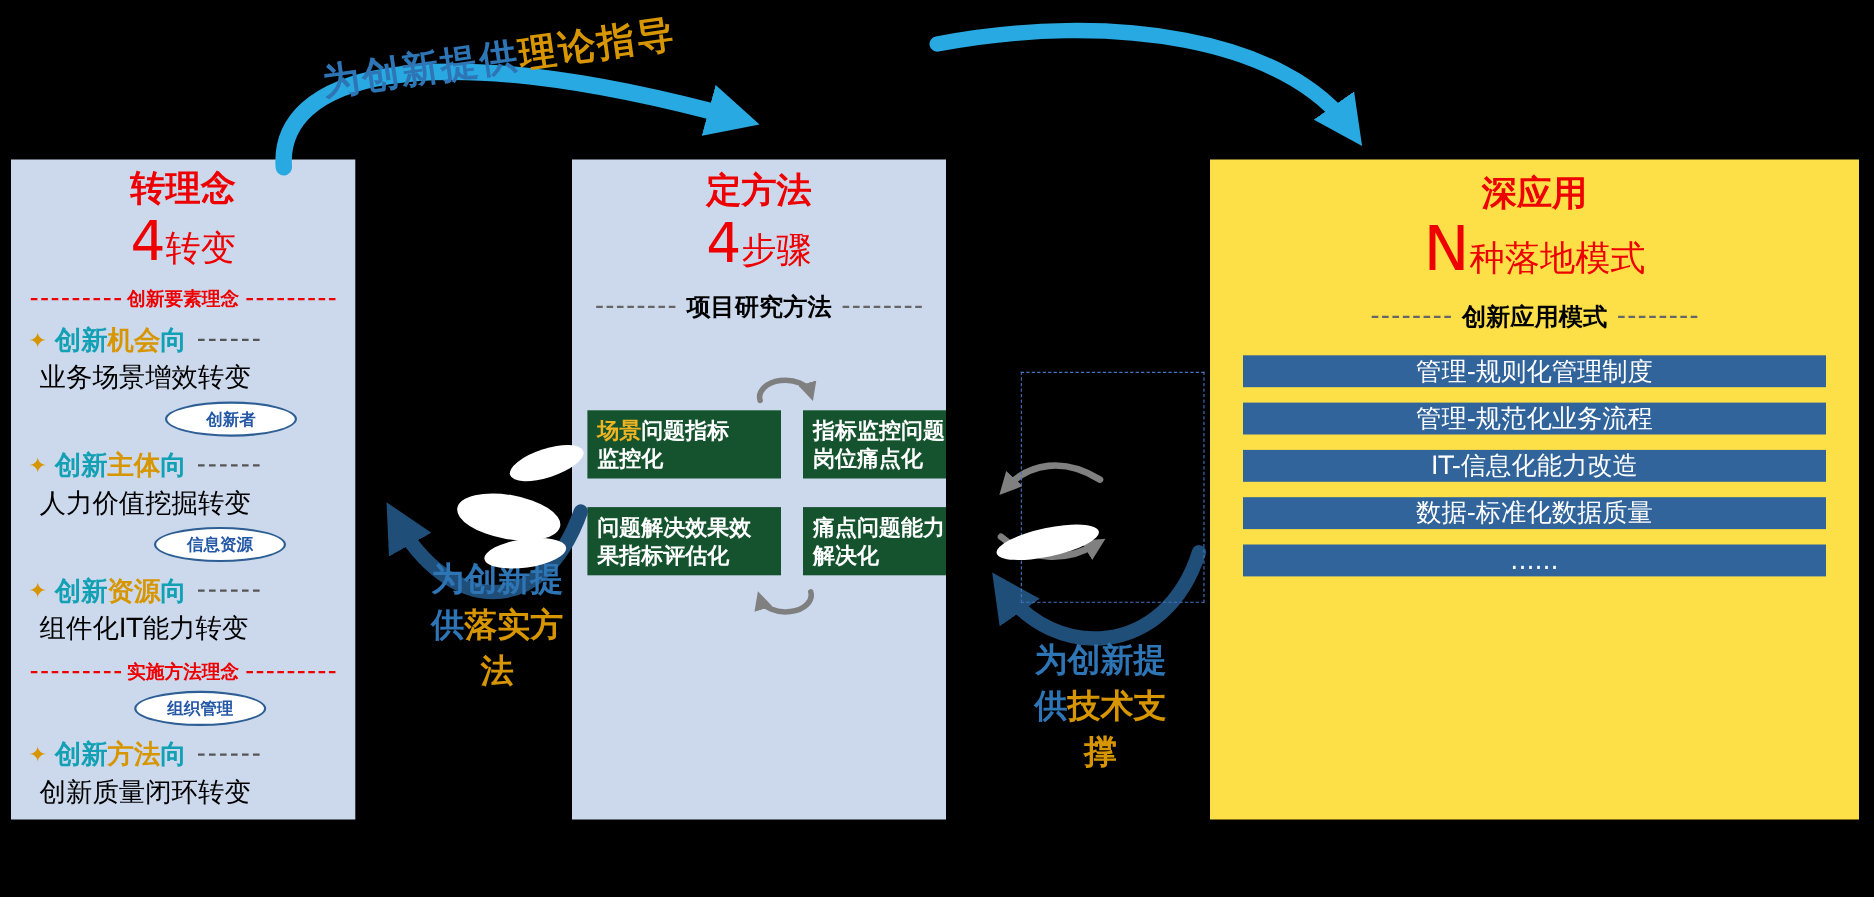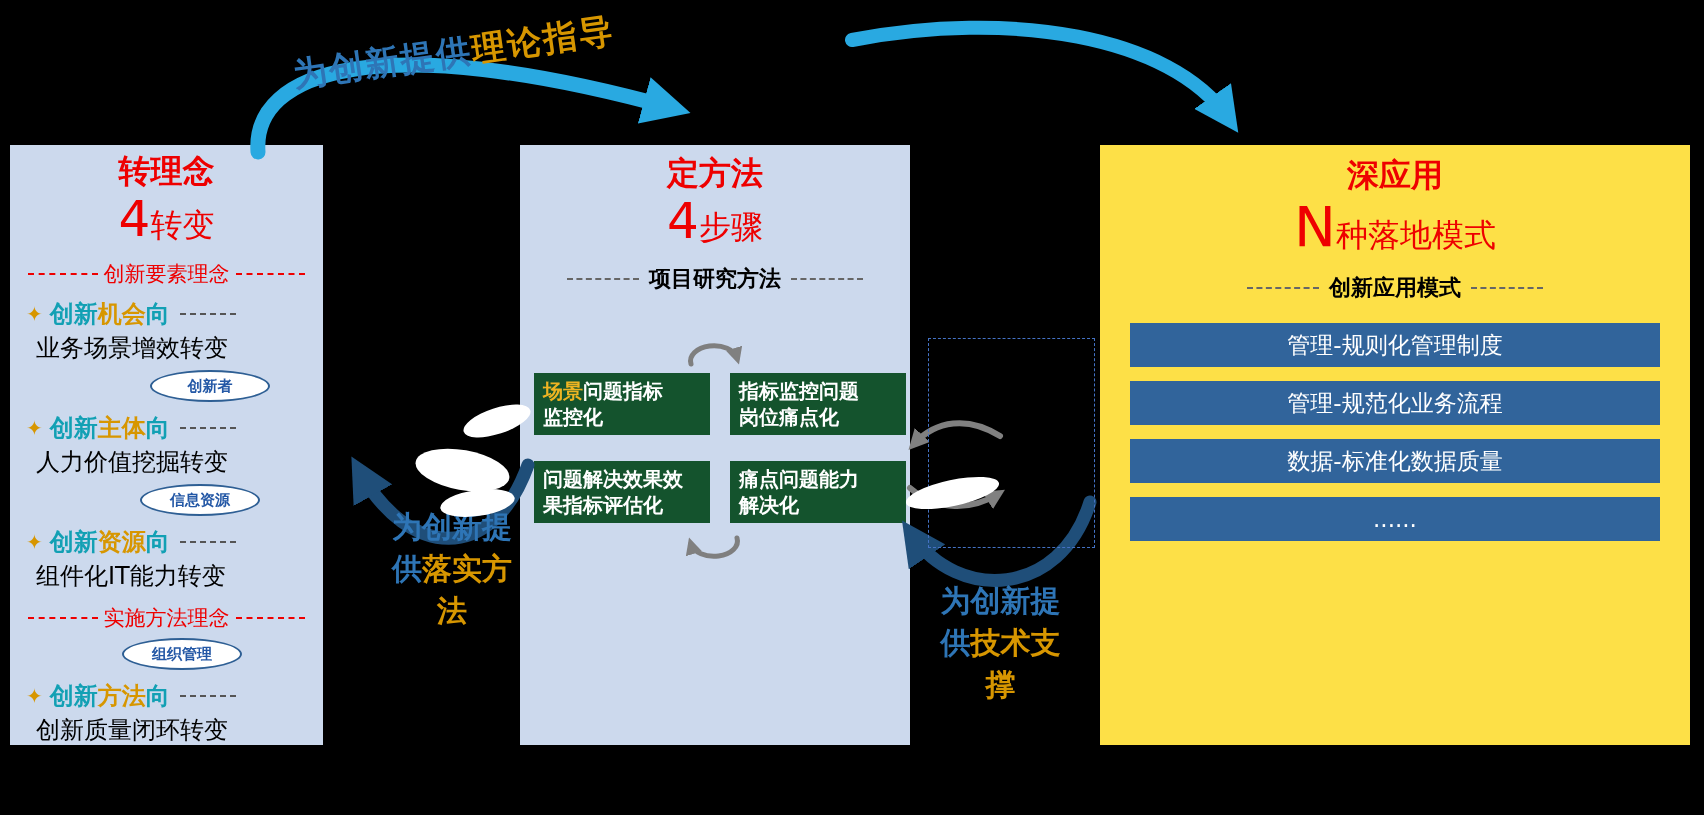--- a/index.html
+++ b/index.html
@@ -3,32 +3,32 @@
 <meta charset="utf-8">
 <style>
   * { margin:0; padding:0; box-sizing:border-box; }
   html,body { background:#000; }
   body { font-family:"DejaVu Sans","Liberation Sans",sans-serif; }
   .canvas { position:relative; width:1704px; height:815px; background:#000000; overflow:hidden; }
 
   
   .panel { position:absolute; top:145px; height:600px; z-index:1; overflow:hidden; }
   .panel-left   { left:10px;   width:313px; background:#ccd9ed; padding:8px 12px; }
-  .panel-middle { left:520px;  width:390px; background:#ccd9ed; padding:10px 10px; }
+  .panel-middle { left:520px;  width:340px; background:#ccd9ed; padding:10px 10px; }
   .panel-right  { left:1100px; width:590px; background:#fde047; padding:12px 10px; }
 
   .p-title { text-align:center; color:#ee0000; font-weight:bold; font-size:32px; line-height:1.15; }
   .p-subtitle { text-align:center; color:#ee0000; font-weight:normal; font-size:32px; line-height:1.15; margin-top:1px; }
   .p-subtitle .num { font-size:50px; }
   .panel-right .p-subtitle .num { font-size:56px; }
 
   
   .sep-row { display:flex; align-items:center; margin-top:12px; }
   .sep-line { flex:1; border-top:2px dashed #ee0000; margin:0 6px; height:0; }
-  .sep-text { color:#ee0000; font-weight:normal; font-size:21px; white-space:nowrap; }
+  .sep-text { color:#ee0000; font-weight:bold; font-size:17px; white-space:nowrap; }
 
   .caption-row { display:flex; align-items:center; justify-content:center; margin-top:14px; }
   .cap-line { width:72px; border-top:2px dashed #666; margin:0 10px; height:0; }
   .cap-text { color:#000; font-weight:bold; font-size:22px; white-space:nowrap; }
 
   
   .item-head { display:flex; align-items:center; font-size:24px; font-weight:bold; margin-top:10px; }
   .bullet { color:#d79600; font-size:20px; margin:0 7px 0 4px; }
   .t-teal { color:#12a0b4; }
   .t-gold { color:#d79600; }
@@ -43,21 +43,21 @@
   .gbox { position:absolute; width:176px; min-height:58px; background:#14532d; color:#fff;
           font-size:20px; font-weight:bold; padding:5px 9px; line-height:1.3; }
   .box-hl { color:#eeb422; }
   .gb1 { left:0;    top:0; }
   .gb2 { left:196px; top:0; }
   .gb3 { left:0;    top:88px; }
   .gb4 { left:196px; top:88px; }
 
   
   .bars { margin-top:20px; }
-  .bar { width:530px; height:44px; background:#31649b; color:#fff; font-size:23px;
+  .bar { width:530px; height:29px; background:#31649b; color:#fff; font-size:23px;
          display:flex; align-items:center; justify-content:center; margin:0 auto 14px auto; }
 
   
   .lbl-blue { color:#2e75b6; }
   .lbl-gold { color:#d79600; }
   .top-label { position:absolute; left:292px; top:30px; transform:rotate(-8deg);
                font-size:34px; font-weight:bold; letter-spacing:2px; z-index:3; white-space:nowrap; }
   .side-label { position:absolute; font-size:30px; font-weight:bold; text-align:center;
                 line-height:1.4; z-index:3; }
   #label-left  { left:372px; top:506px; width:160px; }
@@ -196,20 +196,21 @@
       <span class="num">N</span><span>种落地模式</span>
     </div>
     <div class="caption-row">
       <span class="cap-line"></span>
       <span class="cap-text">创新应用模式</span>
       <span class="cap-line"></span>
     </div>
     <div class="bars">
       <div class="bar">管理-规则化管理制度</div>
       <div class="bar">管理-规范化业务流程</div>
+      <div class="bar">IT-信息化能力改造</div>
       <div class="bar">数据-标准化数据质量</div>
       <div class="bar">......</div>
     </div>
   </div>
 
   <div class="side-label" id="label-left">
     <div><span class="lbl-blue">为创新提</span></div>
     <div><span class="lbl-blue">供</span><span class="lbl-gold">落实方</span></div>
     <div><span class="lbl-gold">法</span></div>
   </div>

